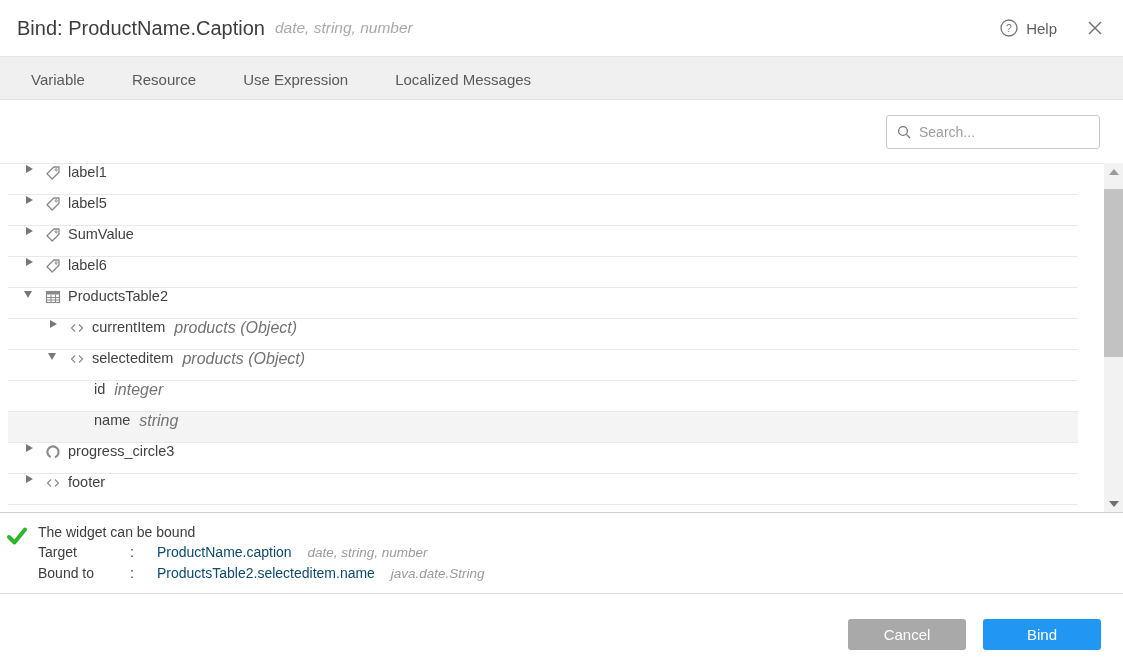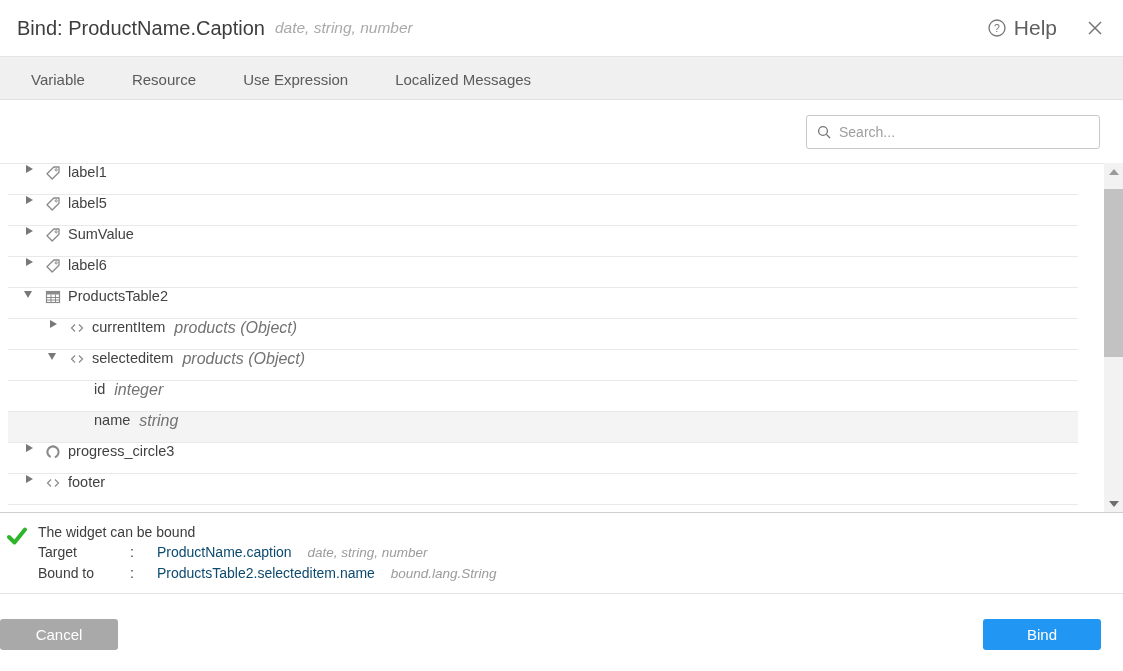--- a/index.html
+++ b/index.html
@@ -17,21 +17,21 @@
     display: flex;
     align-items: center;
     padding: 0 20px 0 17px;
     border-bottom: 1px solid #e5e5e5;
     background: #fff;
   }
   .hdr-title { font-size: 20px; color: #3d3d3d; }
   .hdr-sub { font-size: 15.5px; font-style: italic; color: #a9a9a9; margin-left: 10px; }
   .hdr-right { margin-left: auto; display: flex; align-items: center; }
   .help-ic { width: 18px; height: 18px; display: inline-flex; }
-  .help-lbl { font-size: 21px; color: #5f5f5f; margin-left: 8px; cursor: pointer; }
+  .help-lbl { font-size: 15px; color: #5f5f5f; margin-left: 8px; cursor: pointer; }
   .close-ic { margin-left: 30px; width: 16px; height: 16px; display: inline-flex; cursor: pointer; }
 
   
   .tabbar {
     height: 43px;
     background: #f1f0f0;
     border-bottom: 1px solid #e0e0e0;
     display: flex;
     padding-left: 8px;
   }
@@ -54,21 +54,21 @@
     height: 43px;
     margin-bottom: -1px;
     z-index: 2;
   }
 
   
   .toolbar { height: 63px; position: relative; background: #fff; }
   .searchbox {
     position: absolute;
     top: 15px; right: 23px;
-    width: 294px; height: 34px;
+    width: 214px; height: 34px;
     border: 1px solid #c9c9c9;
     border-radius: 3px;
     display: flex;
     align-items: center;
     padding: 0 10px;
     background: #fff;
   }
   .searchbox svg { flex: none; }
   .searchbox input {
     border: none; outline: none;
@@ -140,21 +140,21 @@
   }
   .check-ic { width: 22px; height: 22px; margin-top: 3px; flex: none; }
   .status-text { margin-left: 10px; font-size: 14px; color: #3d3d3d; }
   .status-msg { line-height: 20px; }
   .status-grid { display: grid; grid-template-columns: 92px 27px auto; line-height: 20px; }
   .status-grid .val { color: #0c4a6e; }
   .t-hint { font-size: 13.5px; font-style: italic; color: #9b9b9b; margin-left: 12px; }
 
   
   .foot-divider { border-top: 1px solid #e3e3e3; }
-  .footer { height: 78px; display: flex; justify-content: space-between; padding-top: 25px; background: #fff; }
+  .footer { height: 78px; display: flex; justify-content: flex-end; padding-top: 25px; background: #fff; }
   .btn {
     width: 118px; height: 31px;
     border: none; border-radius: 3px;
     color: #fff; font-size: 15px;
     font-family: inherit;
     cursor: pointer;
   }
   .btn-cancel { background: #a9a9a9; margin-right: 17px; }
   .btn-bind { background: #2196f3; margin-right: 22px; }
 
@@ -345,21 +345,21 @@
       <span>Target</span>
       <span>:</span>
       <span>
         <span class="val">ProductName.caption</span>
         <span class="t-hint">date, string, number</span>
       </span>
       <span>Bound to</span>
       <span>:</span>
       <span>
         <span class="val">ProductsTable2.selecteditem.name</span>
-        <span class="t-hint">bound.lang.String</span>
+        <span class="t-hint">java.date.String</span>
       </span>
     </div>
   </div>
 </div>
 
 <div class="foot-divider"></div>
 
 <div class="footer">
   <button class="btn btn-cancel">Cancel</button>
   <button class="btn btn-bind">Bind</button>

